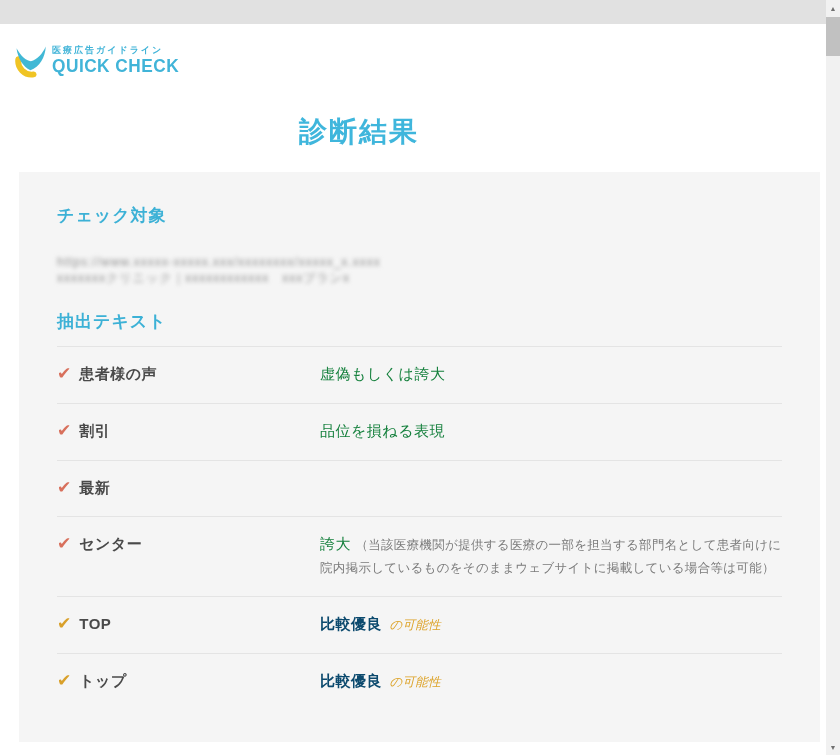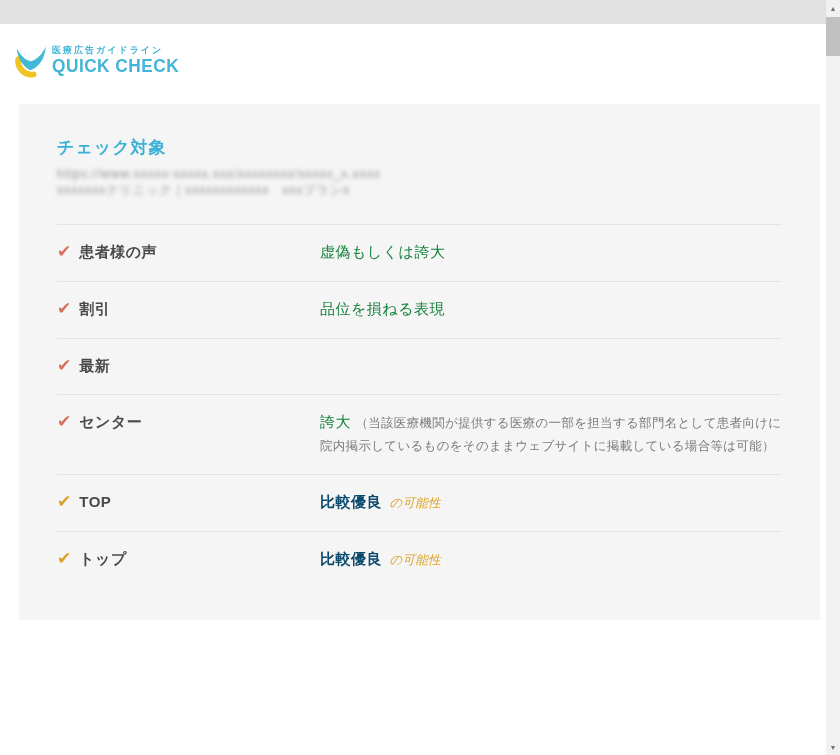--- a/index.html
+++ b/index.html
@@ -74,21 +74,21 @@
     margin: 26px 0 0 19px;
     background: #f5f5f5;
     padding: 34px 38px 32px 38px;
   }
   .section-heading {
     font-size: 17px; font-weight: bold;
     color: #3cb1d6;
     letter-spacing: 1px;
     line-height: 1.2;
   }
-  .target-heading { margin-bottom: 8px; }
+  .target-heading { margin-bottom: 28px; }
   .target-lines { margin-bottom: 26px; }
   .redacted-line {
     font-size: 12px; line-height: 16px;
     color: #8f8f8f;
     filter: blur(2px);
     letter-spacing: 1px;
     white-space: nowrap; overflow: hidden;
   }
   .extracted-heading { margin-bottom: 13px; }
 
@@ -140,29 +140,31 @@
           <path d="M7 19 A 15 15 0 0 0 24 36" fill="none" stroke="#f0c424" stroke-width="6.5" stroke-linecap="round"></path>
           <path d="M5 7 C10 16 15.5 20.5 21 21.5 C28 19.5 34 13 37.5 5 C37 17 30.5 28 20.5 31.5 C12 27.5 6.5 18 5 7 Z" fill="#41b8d5"></path>
         </svg>
       </span>
       <span class="logo-text">
         <span class="logo-subtitle">医療広告ガイドライン</span>
         <span class="logo-title">QUICK CHECK</span>
       </span>
     </div>
 
+    <h1 class="page-title">診断結果</h1>
 
     <div class="card">
       <h2 class="section-heading target-heading">チェック対象</h2>
 
       <div class="target-lines">
         <div class="redacted-line">https://www.xxxxx-xxxxx.xxx/xxxxxxxx/xxxxx_x.xxxx</div>
         <div class="redacted-line">xxxxxxxクリニック｜xxxxxxxxxxxx　xxxプランx</div>
       </div>
 
+      <h2 class="section-heading extracted-heading">抽出テキスト</h2>
 
       <div class="rows">
 
         <div class="row sev-red">
           <div class="row-left">
             <span class="check">✔</span>
             <span class="term">患者様の声</span>
           </div>
           <div class="row-right">
             <span class="verdict">虚偽もしくは誇大</span>

